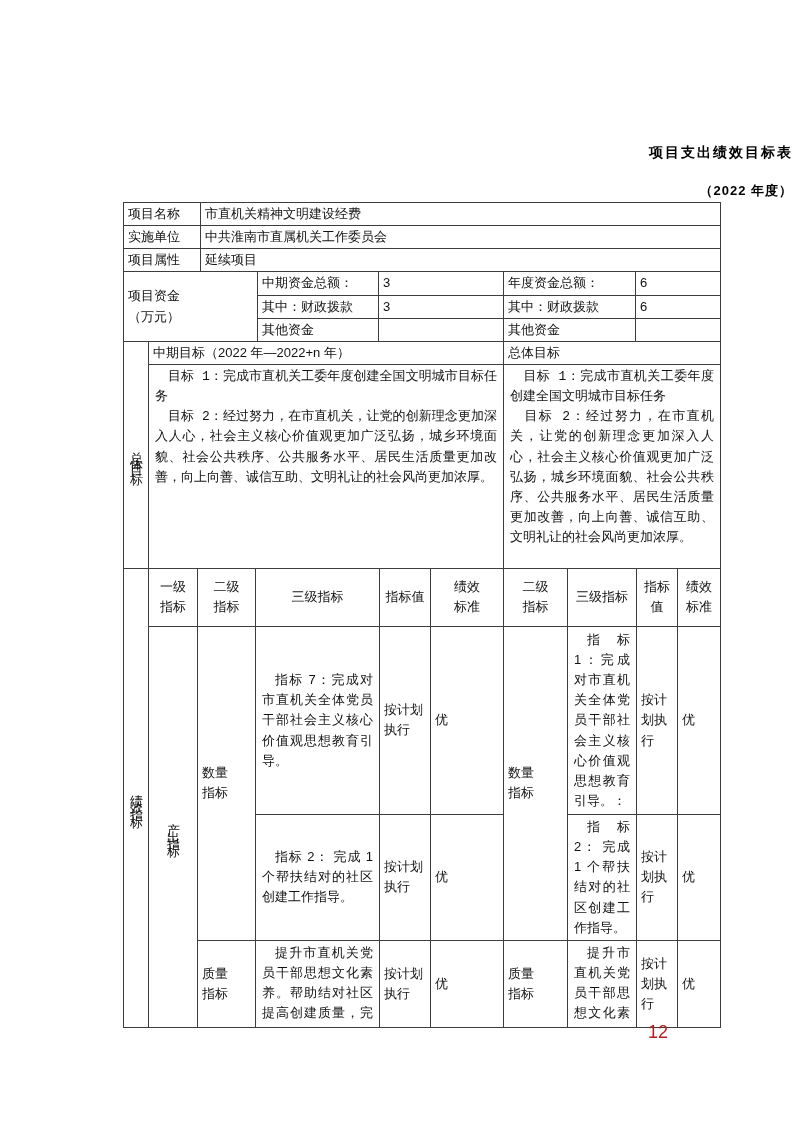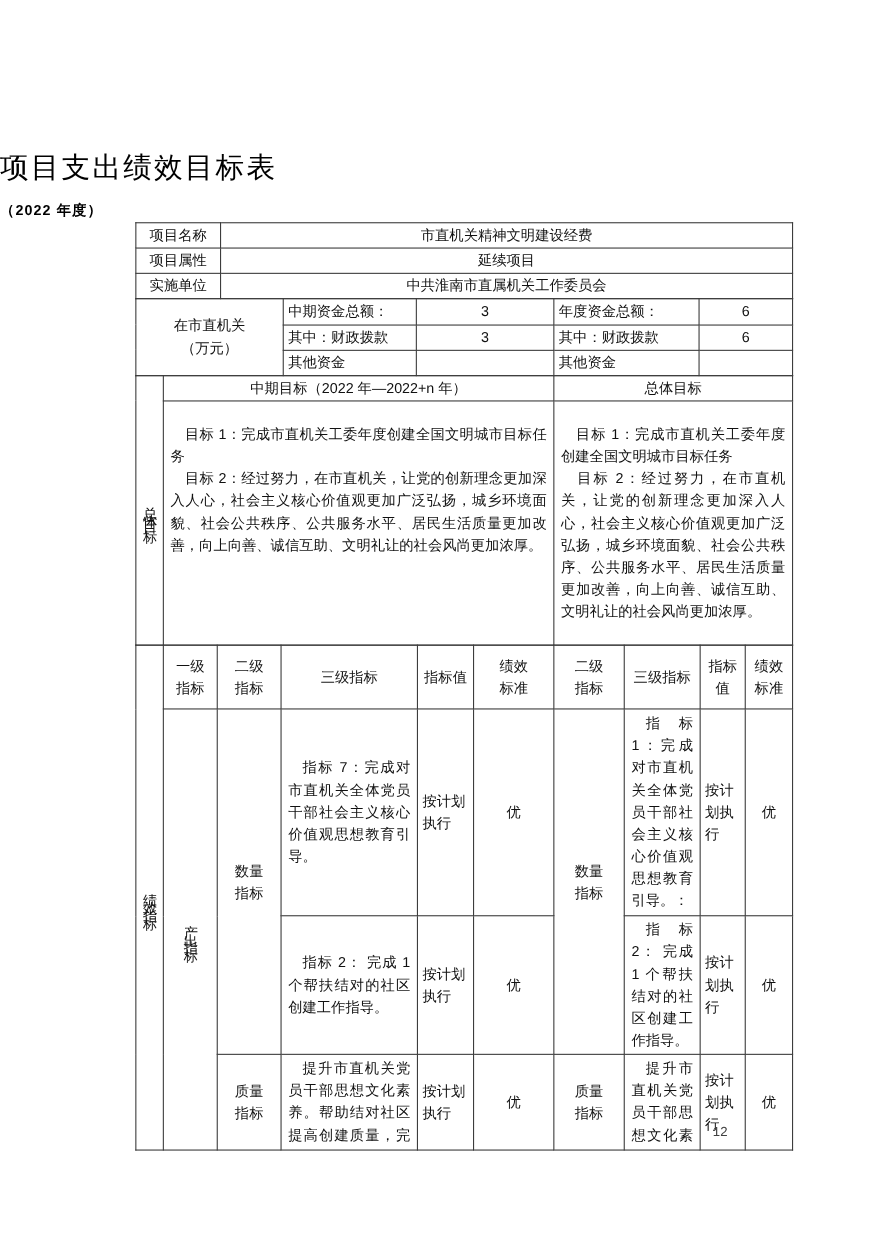--- a/index.html
+++ b/index.html
@@ -2,48 +2,48 @@
 <html><head>
 <meta charset="utf-8">
 <style>
   html,body{margin:0;padding:0;background:#888;}
   .page{
     width:793px;height:1122px;background:#ffffff;margin:0 auto;
     position:relative;font-family:"Liberation Sans","DejaVu Sans",sans-serif;
     color:#000;overflow:hidden;box-sizing:border-box;
   }
   .doc-title{
-    padding-top:138px;text-align:left;font-size:26px;font-weight:normal;
+    padding-top:138px;text-align:right;font-size:14px;font-weight:bold;
     letter-spacing:2px;line-height:28px;
   }
   .doc-subtitle{
-    text-align:left;font-size:13px;font-weight:bold;margin-top:16px;
+    text-align:right;font-size:13px;font-weight:bold;margin-top:16px;
     letter-spacing:1px;
   }
   .tbl-wrap{position:absolute;left:123px;top:203px;width:597px;}
   table{border-collapse:collapse;table-layout:fixed;width:597px;margin-top:-1px;}
   td{
     border:1px solid #3d3d3d;font-size:13px;line-height:1.55;
     padding:1px 4px;vertical-align:middle;color:#111;
     overflow:hidden;word-break:break-all;
   }
-  .c{text-align:center;}
+  .c{}
   .r{}
   .prelines{white-space:pre-line;}
   .vlabel{
     writing-mode:vertical-rl;text-orientation:upright;
     letter-spacing:7px;text-align:center;padding:0;
   }
-  .goal-cell{vertical-align:top;text-align:justify;padding:20px 6px;}
+  .goal-cell{vertical-align:top;text-align:justify;padding:2px 6px;font-family:Liberation Mono, monospace;}
   .ind-cell{text-align:justify;text-indent:1em;padding:2px 6px;}
   .top{vertical-align:top;}
   .clip>div{max-height:82px;overflow:hidden;}
   .hdr{text-align:center;white-space:pre-line;}
   .page-num{
-    position:absolute;left:648px;top:1022px;font-size:12px;color:#404040;
+    position:absolute;left:648px;top:1022px;font-size:18px;color:#b91c1c;
   }
   
   .h22{height:22px;} .h23{height:23px;}
   .goals-body{height:204px;}
   .ind-hdr-row{height:58px;}
   .ind-r1{height:188px;} .ind-r2{height:118px;} .ind-r3{height:86px;}
 </style>
 </head>
 <body>
 
@@ -58,41 +58,41 @@
       <colgroup>
           <col style="width:77px">
           <col style="width:520px">
         </colgroup>
       <tbody>
           <tr class="h23">
         <td class="c">项目名称</td>
         <td class="c">市直机关精神文明建设经费</td>
       </tr>
       <tr class="h22">
+        <td class="c">实施单位</td>
+        <td class="c">中共淮南市直属机关工作委员会</td>
+      </tr>
+      <tr class="h22">
         <td class="c">项目属性</td>
         <td class="c">延续项目</td>
-      </tr>
-      <tr class="h22">
-        <td class="c">实施单位</td>
-        <td class="c">中共淮南市直属机关工作委员会</td>
       </tr>
     </tbody>
       </table>
 
     <table>
       <colgroup>
         <col style="width:134px">
           <col style="width:121px">
           <col style="width:125px">
         <col style="width:132px">
           <col style="width:85px">
       </colgroup>
       <tbody>
           <tr class="h22">
-        <td rowspan="3" class="c prelines">在市直机关
+        <td rowspan="3" class="c prelines">项目资金
 （万元）</td>
         <td class="r">中期资金总额：</td>
         <td class="c">3</td>
         <td class="r">年度资金总额：</td>
         <td class="c">6</td>
       </tr>
       <tr class="h23">
         <td class="r">其中：财政拨款</td>
         <td class="c">3</td>
         <td class="r">其中：财政拨款</td>

